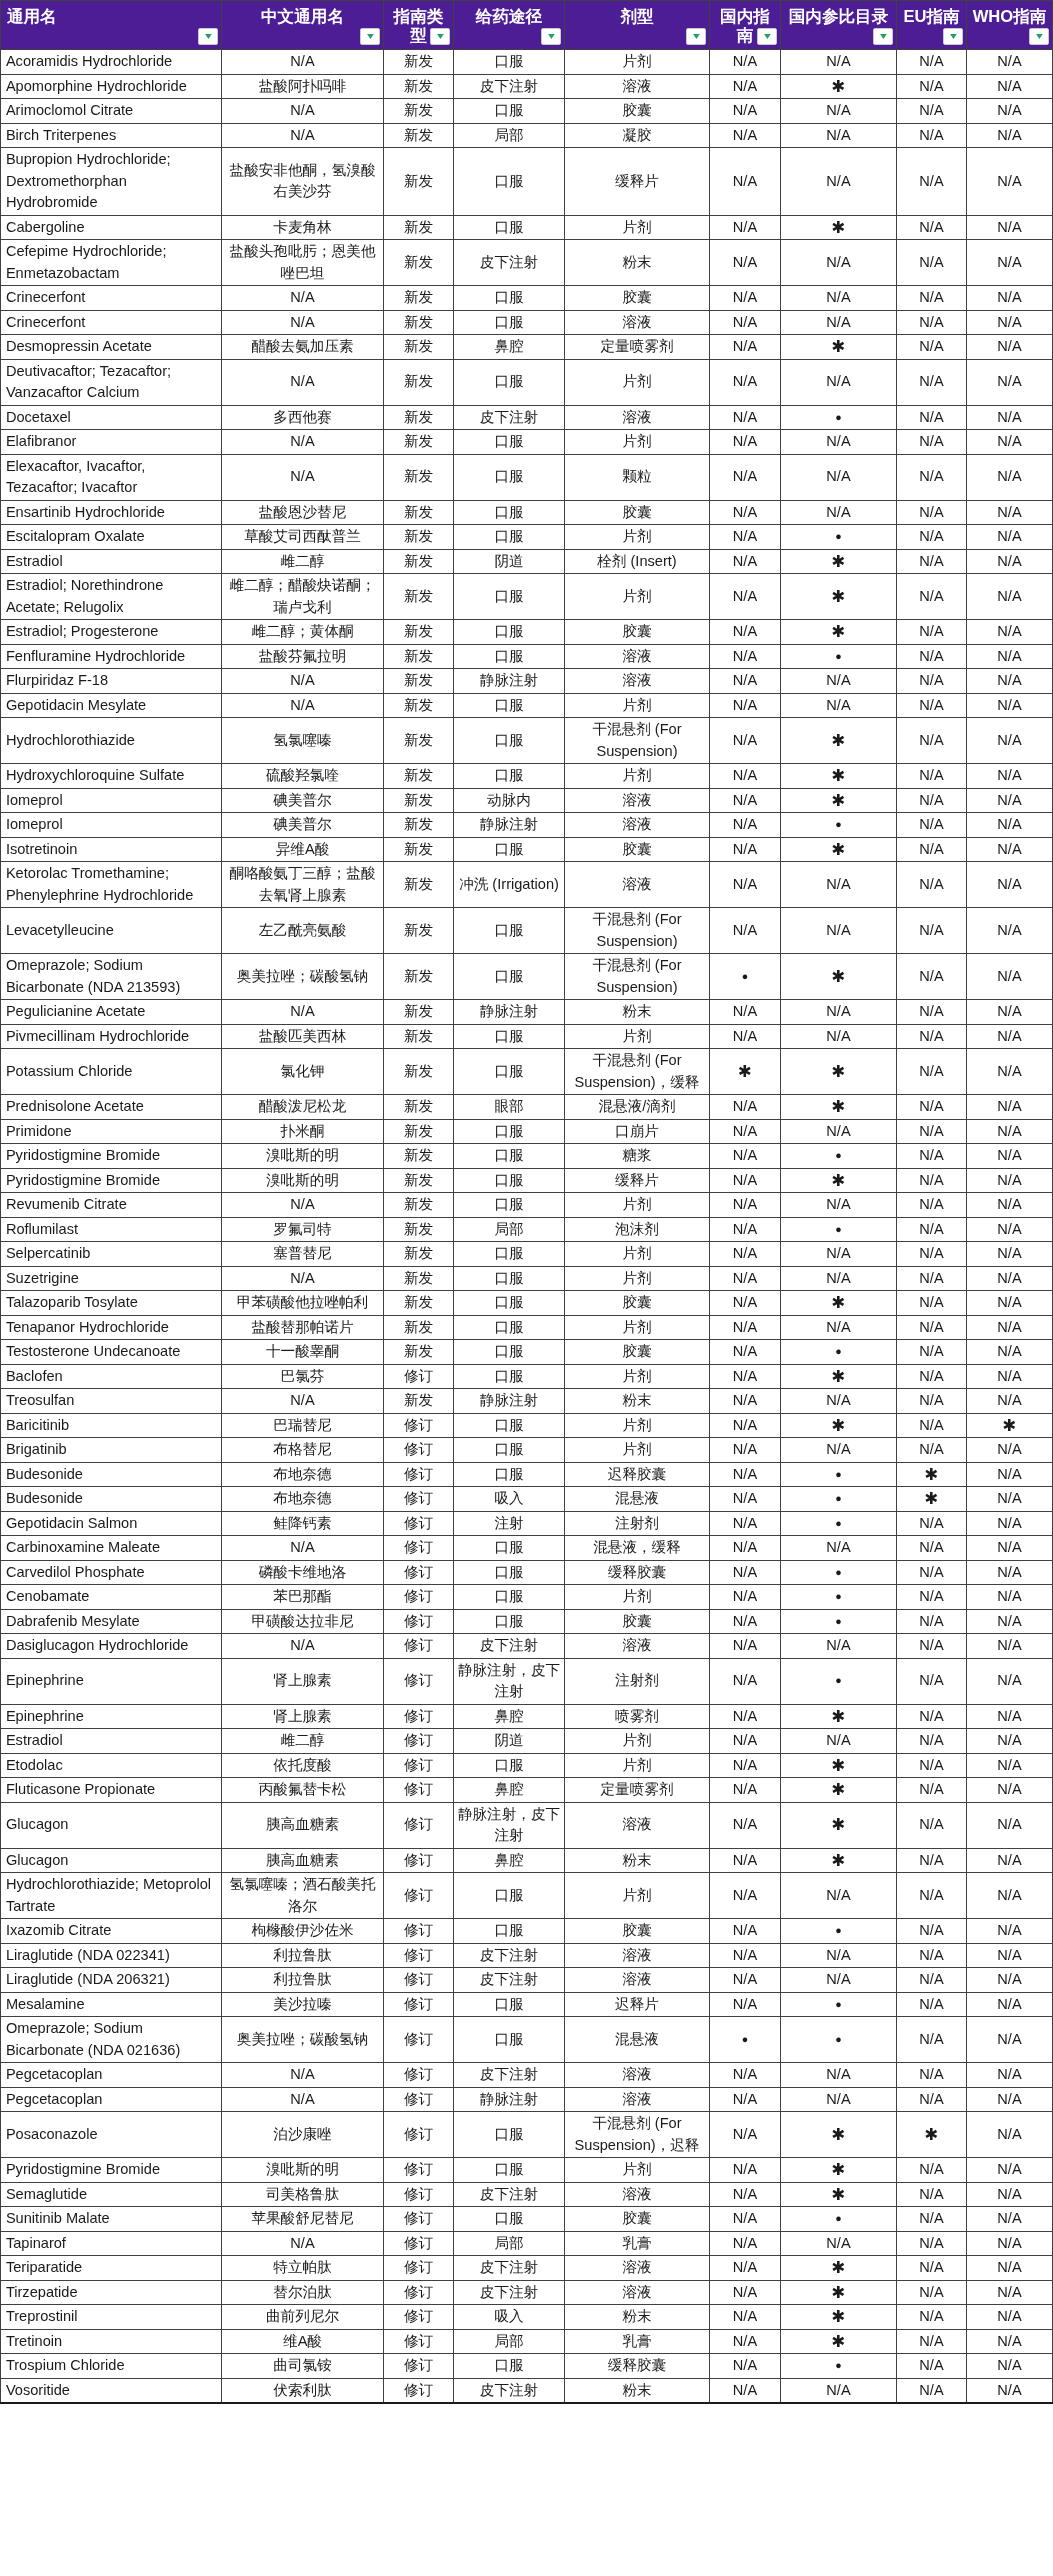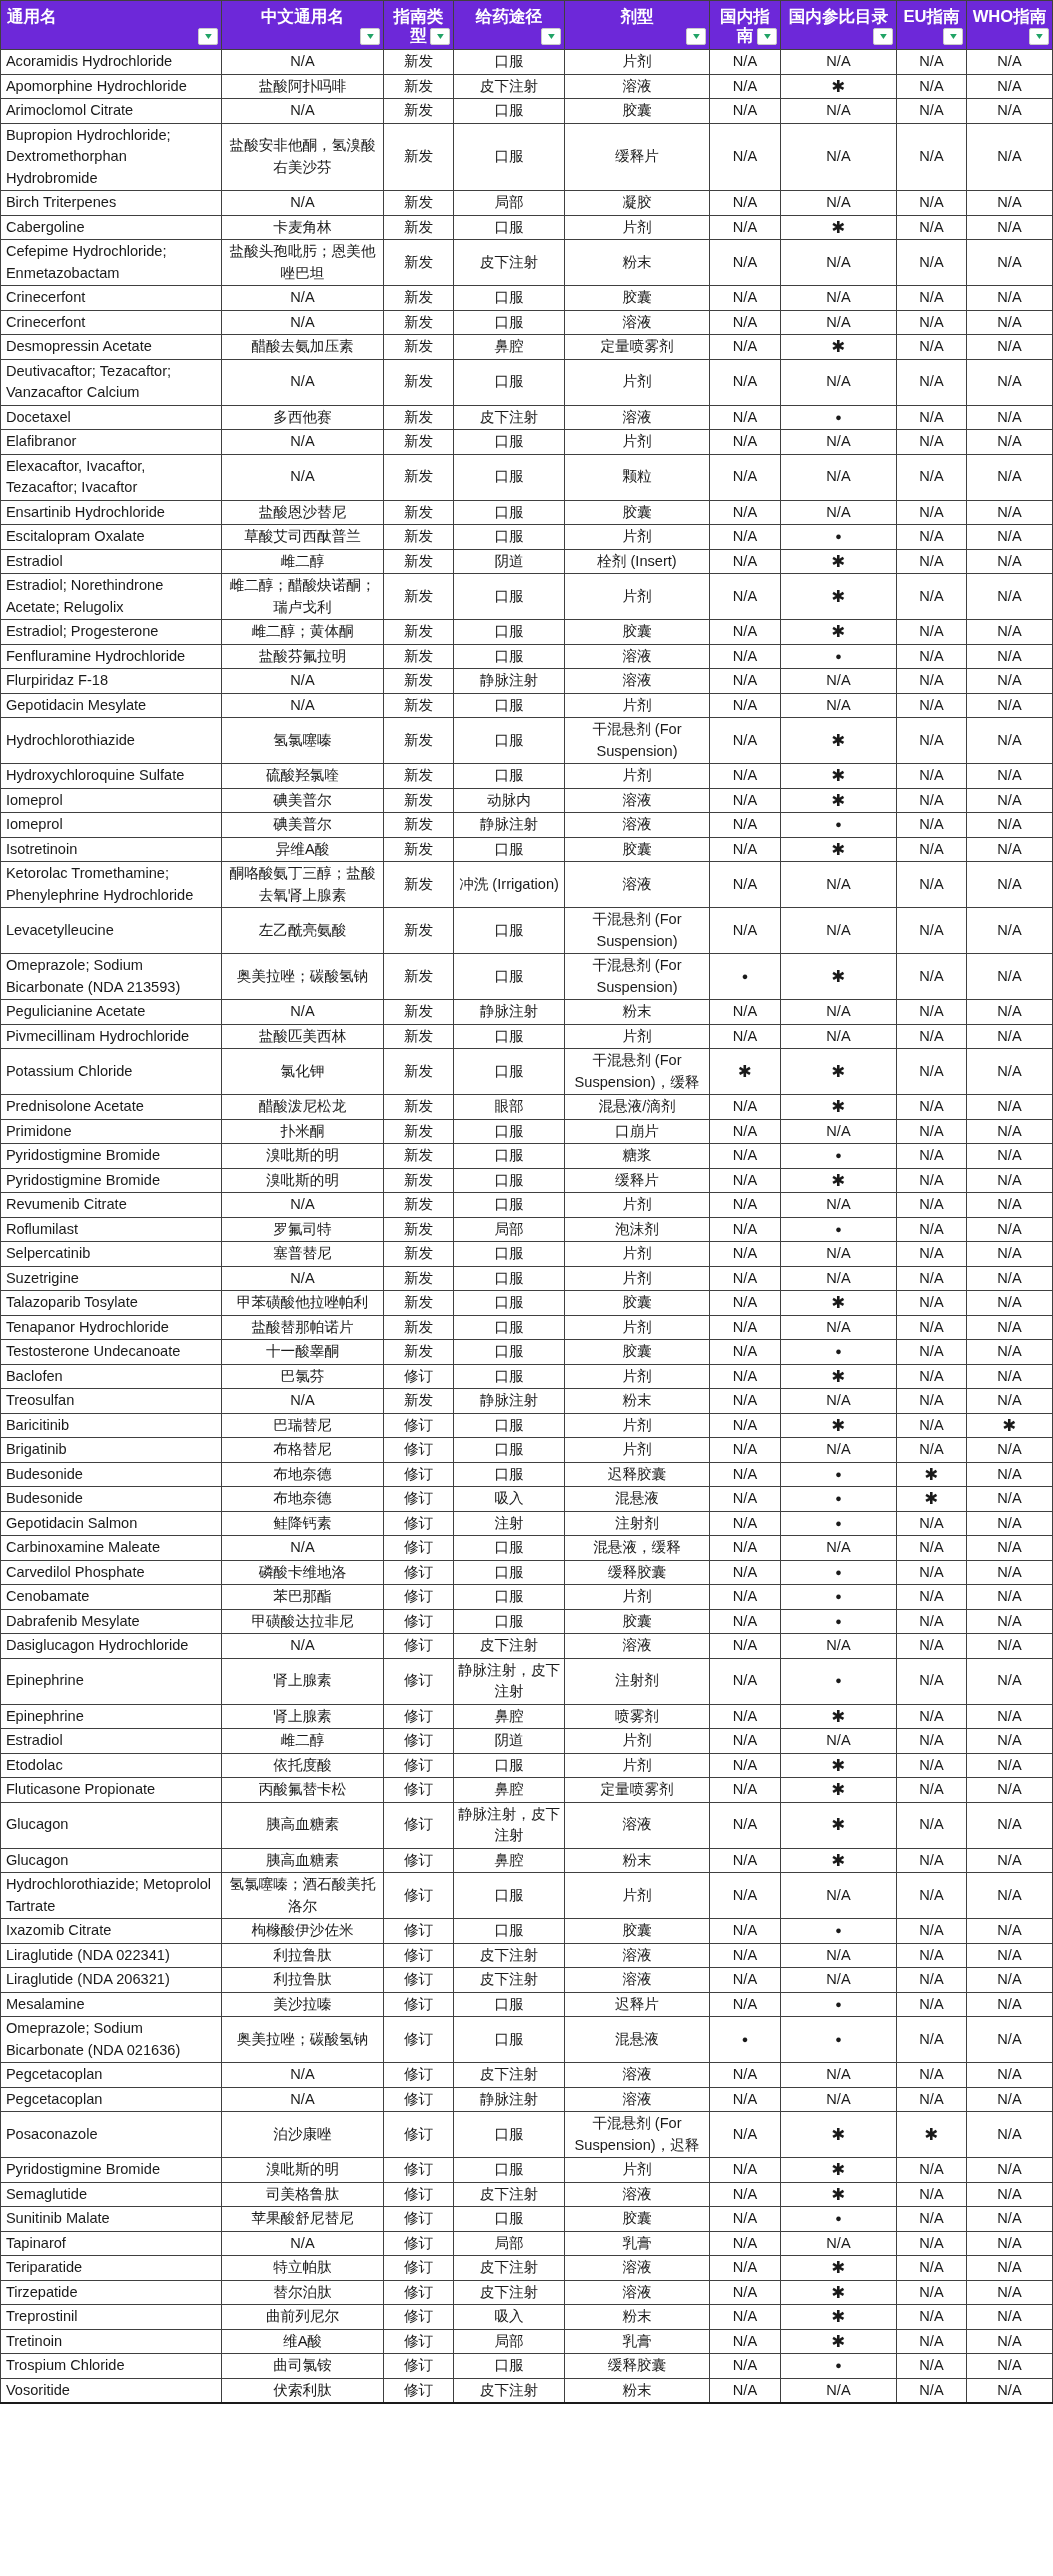--- a/index.html
+++ b/index.html
@@ -1,20 +1,20 @@
 <!DOCTYPE html>
 <html><head>
 <meta charset="utf-8">
 <style>
   html,body{margin:0;padding:0;background:#ffffff;}
   body{width:1053px;font-family:"Liberation Sans","DejaVu Sans",sans-serif;color:#1a1a1a;position:relative;}
   table{width:1053px;border-collapse:collapse;table-layout:fixed;background:#fff;border-bottom:2px solid #1a1a1a;}
   th,td{border:1px solid #404040;box-sizing:border-box;}
   th.hcell{
-    background:#6d28d9;color:#ffffff;font-weight:bold;font-size:16.6px;
+    background:#4c1d95;color:#ffffff;font-weight:bold;font-size:16.6px;
     height:49px;vertical-align:top;text-align:center;padding:5.9px 2.9px 2px 2.9px;position:relative;
   }
   th.hcell.left{text-align:left;padding-left:5.9px;}
   .hlabel{display:inline-block;line-height:19.5px;}
   .filter-btn{
     position:absolute;right:2.9px;bottom:3.9px;width:18.5px;height:15.6px;background:#ffffff;
     border:1px solid #c9c9c9;border-radius:2px;display:flex;align-items:center;justify-content:center;
     cursor:pointer;
   }
   .filter-arrow{color:#21A366;font-size:8.8px;line-height:8.8px;transform:scaleX(1.3);}
@@ -97,36 +97,36 @@
         <td class="">N/A</td>
         <td class="">新发</td>
         <td class="">口服</td>
         <td class="">胶囊</td>
         <td class="">N/A</td>
         <td class="">N/A</td>
         <td class="">N/A</td>
         <td class="">N/A</td>
       </tr>
       <tr>
+        <td class="left">Birch Triterpenes</td>
+        <td class="">N/A</td>
+        <td class="">新发</td>
+        <td class="">局部</td>
+        <td class="">凝胶</td>
+        <td class="">N/A</td>
+        <td class="">N/A</td>
+        <td class="">N/A</td>
+        <td class="">N/A</td>
+      </tr>
+      <tr>
         <td class="left">Bupropion Hydrochloride; Dextromethorphan Hydrobromide</td>
         <td class="">盐酸安非他酮，氢溴酸右美沙芬</td>
         <td class="">新发</td>
         <td class="">口服</td>
         <td class="">缓释片</td>
-        <td class="">N/A</td>
-        <td class="">N/A</td>
-        <td class="">N/A</td>
-        <td class="">N/A</td>
-      </tr>
-      <tr>
-        <td class="left">Birch Triterpenes</td>
-        <td class="">N/A</td>
-        <td class="">新发</td>
-        <td class="">局部</td>
-        <td class="">凝胶</td>
         <td class="">N/A</td>
         <td class="">N/A</td>
         <td class="">N/A</td>
         <td class="">N/A</td>
       </tr>
       <tr>
         <td class="left">Cabergoline</td>
         <td class="">卡麦角林</td>
         <td class="">新发</td>
         <td class="">口服</td>

